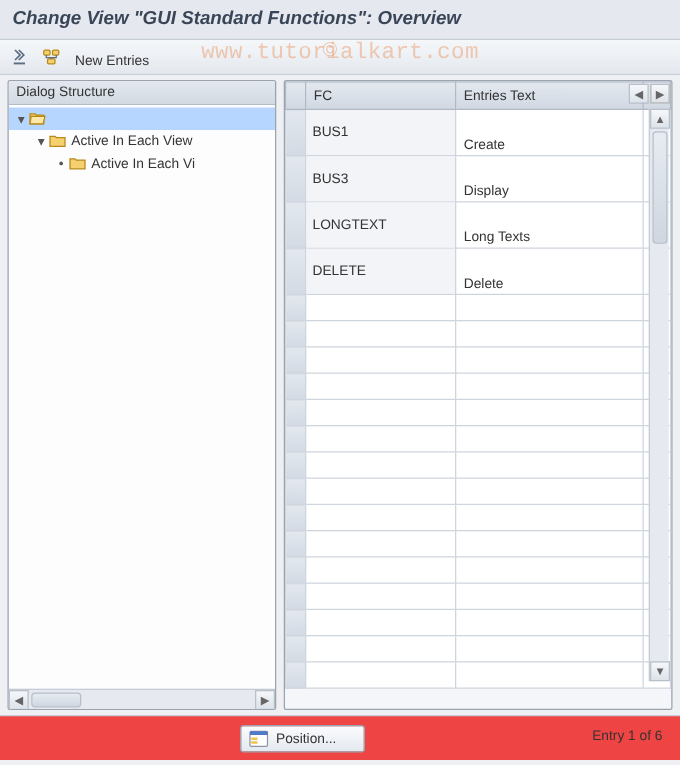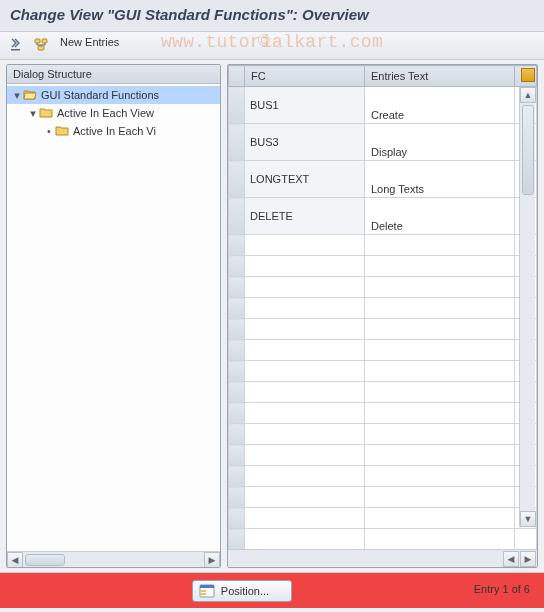--- a/index.html
+++ b/index.html
@@ -16,21 +16,21 @@
     padding: 6px 10px 8px;
     border-bottom: 1px solid #c6cdd6;
     font-weight: bold;
     font-style: italic;
     font-size: 15px;
     color: #3a4658;
     background: #e5e8ee;
   }
   .toolbar {
     display: flex;
-    align-items: flex-start;
+    align-items: flex-end;
     gap: 6px;
     padding: 4px 8px;
     background: linear-gradient(#f5f7fa, #e4e8ee);
     border-bottom: 1px solid #c6cdd6;
     height: 28px;
   }
   .toolbar .icon-btn {
     width: 18px; height: 18px;
     display: flex; align-items: center; justify-content: center;
     cursor: pointer;
@@ -84,21 +84,21 @@
     background: #b7d6ff;
   }
   .table-panel {
     flex: 1;
     margin: 4px 6px 4px 2px;
     border: 1px solid #9aa4b1;
     border-radius: 2px;
     background: #f4f6f9;
     position: relative;
     display: flex;
-    flex-direction: column;
+    flex-direction: row;
   }
   .table-wrap {
     flex: 1;
     overflow: hidden;
     position: relative;
   }
   table.grid {
     width: 100%;
     border-collapse: collapse;
     table-layout: fixed;
@@ -288,21 +288,20 @@
 
   <div class="tree-panel">
     <div class="tree-header">Dialog Structure</div>
     <div class="tree-body" id="tree-body">
         <div class="tree-node node-sel" style="padding-left: 4px;">
           <span class="tree-toggle">▾</span>
           <svg width="14" height="12" viewBox="0 0 14 12" class="folder-icon">
             <path d="M1 2h4l1 1h6v7H1z" fill="#f4d06f" stroke="#b8891a"></path>
             <path d="M2 4h11l-1.5 6H1z" fill="#ffe9a8" stroke="#b8891a"></path>
           </svg>
-          <span>GUI Standard Functions</span>
         </div>
         <div class="tree-node" style="padding-left: 20px;">
           <span class="tree-toggle">▾</span>
           <svg width="14" height="12" viewBox="0 0 14 12" class="folder-icon">
             <path d="M1 2h4l1 1h7v7H1z" fill="#f4d06f" stroke="#b8891a"></path>
           </svg>
           <span>Active In Each View</span>
         </div>
         <div class="tree-node" style="padding-left: 36px;">
           <span class="tree-toggle">•</span>

